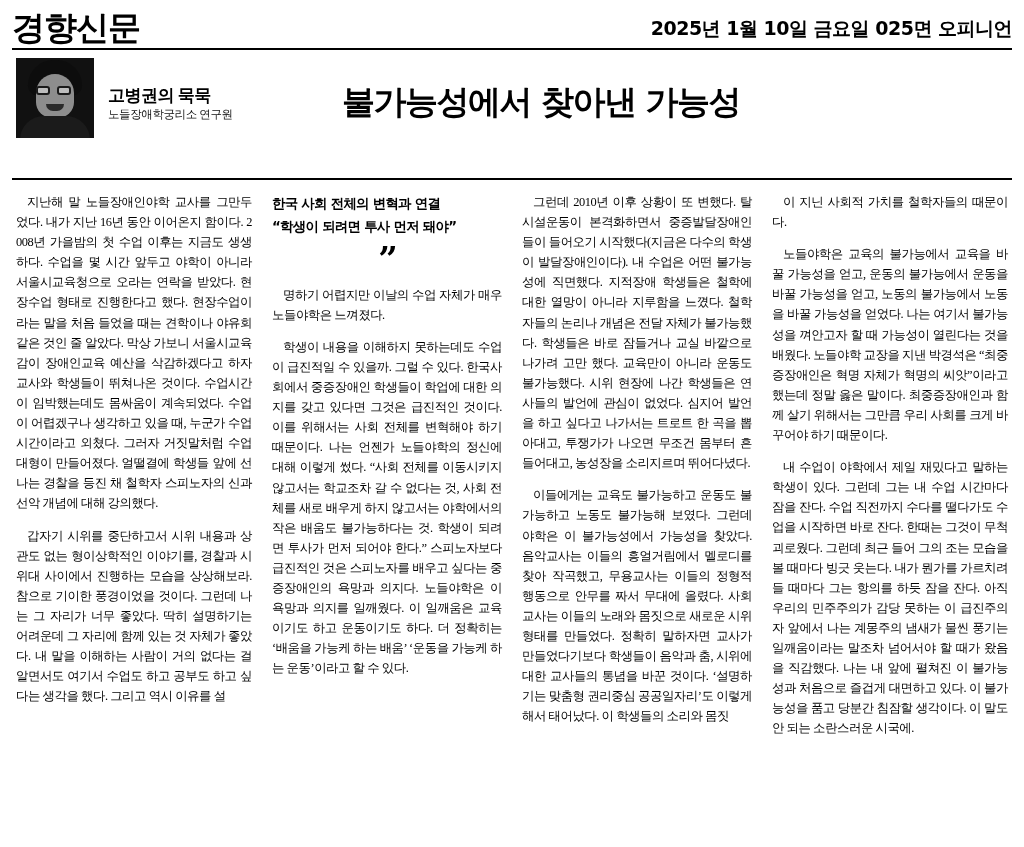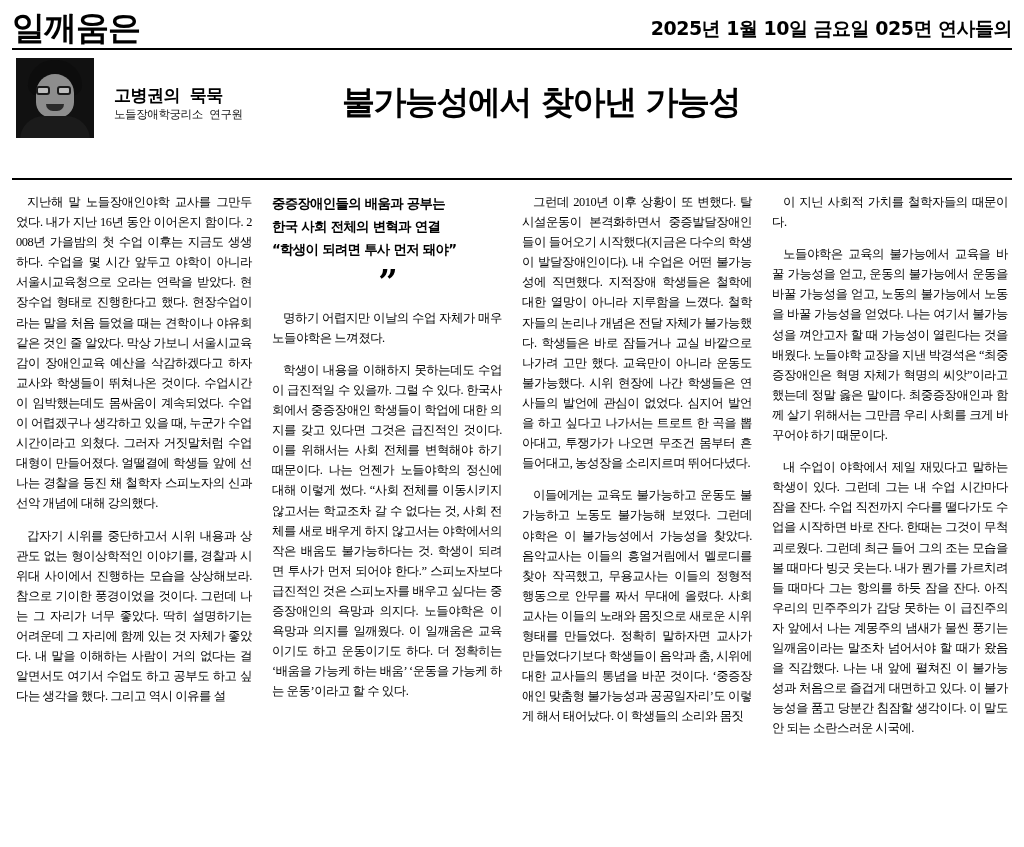--- a/index.html
+++ b/index.html
@@ -99,23 +99,23 @@
     border-radius: 0 0 10px 10px;
   }
   .portrait .body {
     position: absolute;
     left: 4px; top: 58px;
     width: 70px; height: 24px;
     background: #1b1b1b;
     border-radius: 30px 30px 0 0;
   }
   .byline-text {
-    padding-left: 20px;
+    padding-left: 14px;
     padding-top: 26px;
-    font-family: Liberation Mono, monospace;
+    font-family: Liberation Serif, serif;
   }
   .byline-title {
     font-size: 17px;
     font-weight: bold;
     letter-spacing: -0.5px;
   }
   .byline-affil {
     font-size: 11.5px;
     letter-spacing: -0.4px;
     color: #111;
@@ -181,22 +181,22 @@
     margin: 6px 0 10px 0;
     letter-spacing: -2px;
   }
 </style>
 </head>
 <body>
 
 <div class="page">
 
   <div class="masthead">
-    <div class="paper-name">일깨움은</div>
-    <div class="issue-line">2025년 1월 10일 금요일 025면 연사들의</div>
+    <div class="paper-name">경향신문</div>
+    <div class="issue-line">2025년 1월 10일 금요일 025면 오피니언</div>
   </div>
   <div class="rule-top"></div>
 
   <div class="head-row">
     <div class="byline-block">
       <div class="portrait">
         <div class="hair"></div>
         <div class="face"></div>
         <div class="glass-l"></div>
         <div class="glass-r"></div>
@@ -216,32 +216,31 @@
 
   <div class="columns">
 
     <div class="col">
       <p>지난해 말 노들장애인야학 교사를 그만두었다. 내가 지난 16년 동안 이어온지 함이다. 2008년 가을밤의 첫 수업 이후는 지금도 생생하다. 수업을 몇 시간 앞두고 야학이 아니라 서울시교육청으로 오라는 연락을 받았다. 현장수업 형태로 진행한다고 했다. 현장수업이라는 말을 처음 들었을 때는 견학이나 야유회 같은 것인 줄 알았다. 막상 가보니 서울시교육감이 장애인교육 예산을 삭감하겠다고 하자 교사와 학생들이 뛰쳐나온 것이다. 수업시간이 임박했는데도 몸싸움이 계속되었다. 수업이 어렵겠구나 생각하고 있을 때, 누군가 수업 시간이라고 외쳤다. 그러자 거짓말처럼 수업 대형이 만들어졌다. 얼떨결에 학생들 앞에 선 나는 경찰을 등진 채 철학자 스피노자의 신과 선악 개념에 대해 강의했다.</p>
       <p>갑자기 시위를 중단하고서 시위 내용과 상관도 없는 형이상학적인 이야기를, 경찰과 시위대 사이에서 진행하는 모습을 상상해보라. 참으로 기이한 풍경이었을 것이다. 그런데 나는 그 자리가 너무 좋았다. 딱히 설명하기는 어려운데 그 자리에 함께 있는 것 자체가 좋았다. 내 말을 이해하는 사람이 거의 없다는 걸 알면서도 여기서 수업도 하고 공부도 하고 싶다는 생각을 했다. 그리고 역시 이유를 설</p>
     </div>
 
     <div class="col">
       <div class="pullquote">
-        <div>중증장애인들의 배움과 공부는</div>
         <div>한국 사회 전체의 변혁과 연결</div>
         <div>“학생이 되려면 투사 먼저 돼야”</div>
       </div>
       <div class="quote-mark">”</div>
       <p>명하기 어렵지만 이날의 수업 자체가 매우 노들야학은 느껴졌다.</p>
       <p>학생이 내용을 이해하지 못하는데도 수업이 급진적일 수 있을까. 그럴 수 있다. 한국사회에서 중증장애인 학생들이 학업에 대한 의지를 갖고 있다면 그것은 급진적인 것이다. 이를 위해서는 사회 전체를 변혁해야 하기 때문이다. 나는 언젠가 노들야학의 정신에 대해 이렇게 썼다. “사회 전체를 이동시키지 않고서는 학교조차 갈 수 없다는 것, 사회 전체를 새로 배우게 하지 않고서는 야학에서의 작은 배움도 불가능하다는 것. 학생이 되려면 투사가 먼저 되어야 한다.” 스피노자보다 급진적인 것은 스피노자를 배우고 싶다는 중증장애인의 욕망과 의지다. 노들야학은 이 욕망과 의지를 일깨웠다. 이 일깨움은 교육이기도 하고 운동이기도 하다. 더 정확히는 ‘배움을 가능케 하는 배움’ ‘운동을 가능케 하는 운동’이라고 할 수 있다.</p>
     </div>
 
     <div class="col">
       <p>그런데 2010년 이후 상황이 또 변했다. 탈시설운동이 본격화하면서 중증발달장애인들이 들어오기 시작했다(지금은 다수의 학생이 발달장애인이다). 내 수업은 어떤 불가능성에 직면했다. 지적장애 학생들은 철학에 대한 열망이 아니라 지루함을 느꼈다. 철학자들의 논리나 개념은 전달 자체가 불가능했다. 학생들은 바로 잠들거나 교실 바깥으로 나가려 고만 했다. 교육만이 아니라 운동도 불가능했다. 시위 현장에 나간 학생들은 연사들의 발언에 관심이 없었다. 심지어 발언을 하고 싶다고 나가서는 트로트 한 곡을 뽑아대고, 투쟁가가 나오면 무조건 몸부터 흔들어대고, 농성장을 소리지르며 뛰어다녔다.</p>
-      <p>이들에게는 교육도 불가능하고 운동도 불가능하고 노동도 불가능해 보였다. 그런데 야학은 이 불가능성에서 가능성을 찾았다. 음악교사는 이들의 흥얼거림에서 멜로디를 찾아 작곡했고, 무용교사는 이들의 정형적 행동으로 안무를 짜서 무대에 올렸다. 사회교사는 이들의 노래와 몸짓으로 새로운 시위 형태를 만들었다. 정확히 말하자면 교사가 만들었다기보다 학생들이 음악과 춤, 시위에 대한 교사들의 통념을 바꾼 것이다. ‘중증장애인 맞춤형 불가능성과 공공일자리’도 이렇게 해서 태어났다. 이 학생들의 소리와 몸짓</p>
+      <p>이들에게는 교육도 불가능하고 운동도 불가능하고 노동도 불가능해 보였다. 그런데 야학은 이 불가능성에서 가능성을 찾았다. 음악교사는 이들의 흥얼거림에서 멜로디를 찾아 작곡했고, 무용교사는 이들의 정형적 행동으로 안무를 짜서 무대에 올렸다. 사회교사는 이들의 노래와 몸짓으로 새로운 시위 형태를 만들었다. 정확히 말하자면 교사가 만들었다기보다 학생들이 음악과 춤, 시위에 대한 교사들의 통념을 바꾼 것이다. ‘설명하기는 맞춤형 권리중심 공공일자리’도 이렇게 해서 태어났다. 이 학생들의 소리와 몸짓</p>
     </div>
 
     <div class="col">
       <p>이 지닌 사회적 가치를 철학자들의 때문이다.</p>
       <p>노들야학은 교육의 불가능에서 교육을 바꿀 가능성을 얻고, 운동의 불가능에서 운동을 바꿀 가능성을 얻고, 노동의 불가능에서 노동을 바꿀 가능성을 얻었다. 나는 여기서 불가능성을 껴안고자 할 때 가능성이 열린다는 것을 배웠다. 노들야학 교장을 지낸 박경석은 “최중증장애인은 혁명 자체가 혁명의 씨앗”이라고 했는데 정말 옳은 말이다. 최중증장애인과 함께 살기 위해서는 그만큼 우리 사회를 크게 바꾸어야 하기 때문이다.</p>
       <p>내 수업이 야학에서 제일 재밌다고 말하는 학생이 있다. 그런데 그는 내 수업 시간마다 잠을 잔다. 수업 직전까지 수다를 떨다가도 수업을 시작하면 바로 잔다. 한때는 그것이 무척 괴로웠다. 그런데 최근 들어 그의 조는 모습을 볼 때마다 빙긋 웃는다. 내가 뭔가를 가르치려 들 때마다 그는 항의를 하듯 잠을 잔다. 아직 우리의 민주주의가 감당 못하는 이 급진주의자 앞에서 나는 계몽주의 냄새가 물씬 풍기는 일깨움이라는 말조차 넘어서야 할 때가 왔음을 직감했다. 나는 내 앞에 펼쳐진 이 불가능성과 처음으로 즐겁게 대면하고 있다. 이 불가능성을 품고 당분간 침잠할 생각이다. 이 말도 안 되는 소란스러운 시국에.</p>
     </div>
 
   </div>
 </div>

